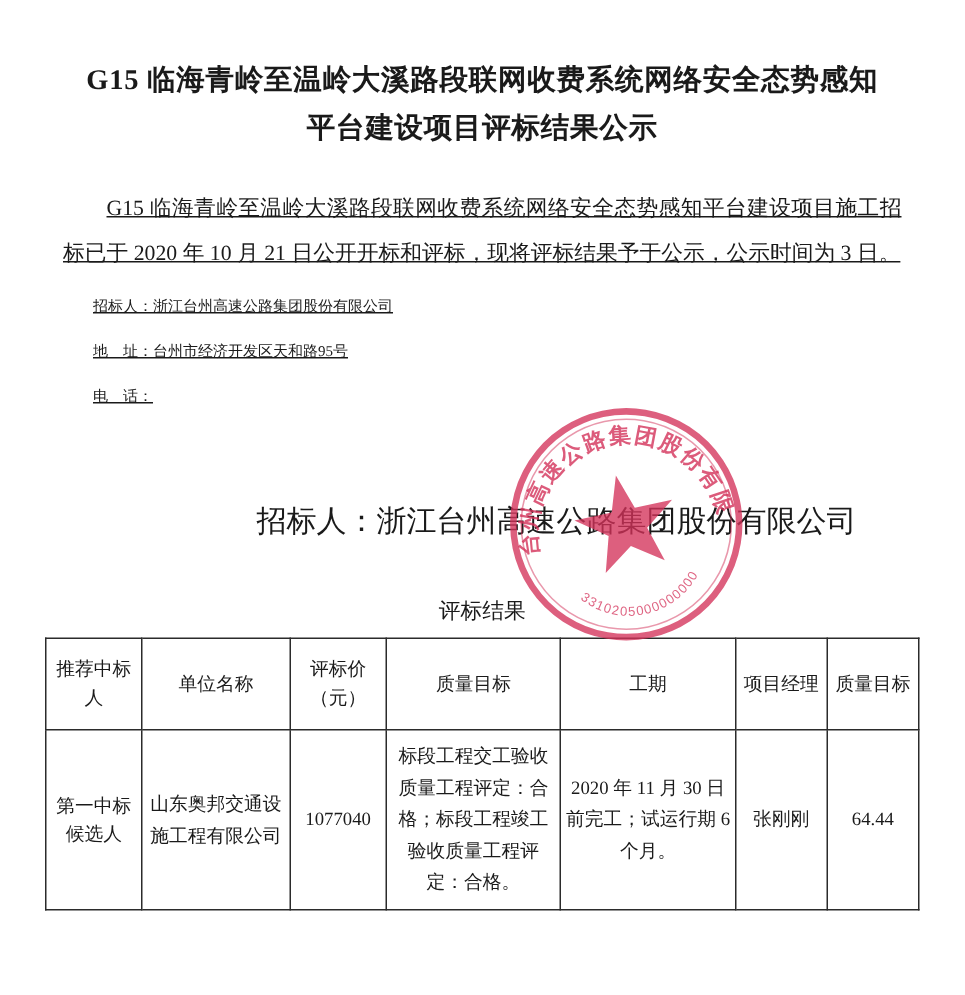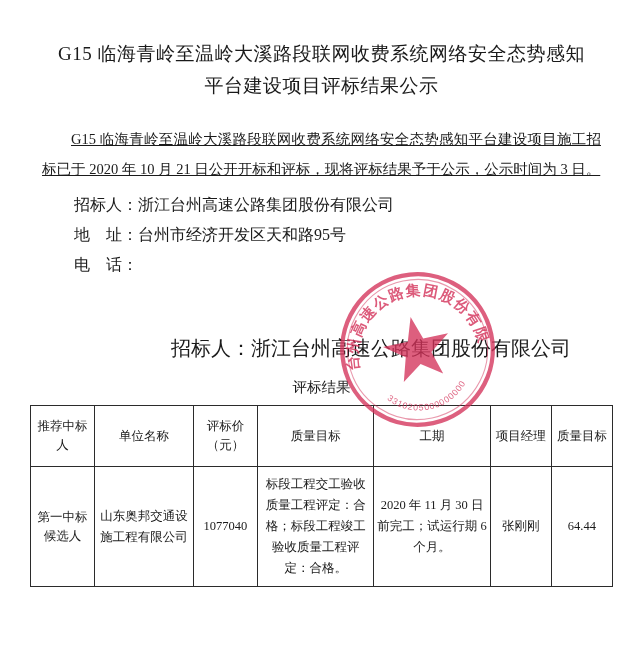--- a/index.html
+++ b/index.html
@@ -18,21 +18,21 @@
   .page {
     position: relative;
     width: 643px;
     height: 663px;
     box-sizing: border-box;
     padding: 0 30px;
   }
   .doc-title {
     text-align: center;
     font-size: 19px;
-    font-weight: normal;
+    font-weight: bold;
     line-height: 32px;
     letter-spacing: 0.5px;
     margin: 0;
     padding-top: 38px;
   }
   .doc-title .line2 {
     display: block;
   }
   .body-text {
     font-size: 14.5px;
@@ -42,22 +42,23 @@
     padding: 0 12px;
     text-decoration: underline;
   }
   .body-text p {
     margin: 0;
     text-indent: 2em;
   }
   .info-list {
     margin-top: 6px;
     padding: 0 12px;
-    font-size: 16px;
+    font-size: 10px;
     line-height: 30px;
+    text-decoration: underline;
   }
   .info-row {
     display: flex;
     text-indent: 0;
     padding-left: 2em;
   }
   .info-label {
     white-space: pre;
     flex: 0 0 auto;
   }
@@ -85,21 +86,21 @@
     left: 330px;
     top: 262px;
     width: 175px;
     height: 175px;
     z-index: 2;
     pointer-events: none;
   }
   .section-heading {
     text-align: center;
     font-size: 14.5px;
-    margin-top: 14px;
+    margin-top: 34px;
     margin-bottom: 8px;
   }
   table.result-table {
     width: 100%;
     border-collapse: collapse;
     table-layout: fixed;
     font-size: 12.5px;
     line-height: 19px;
   }
   table.result-table th,

